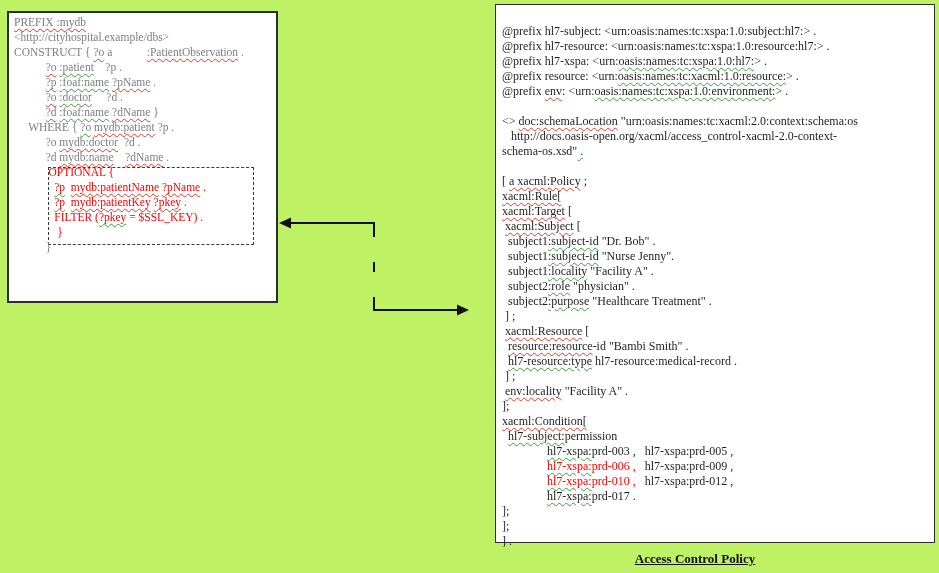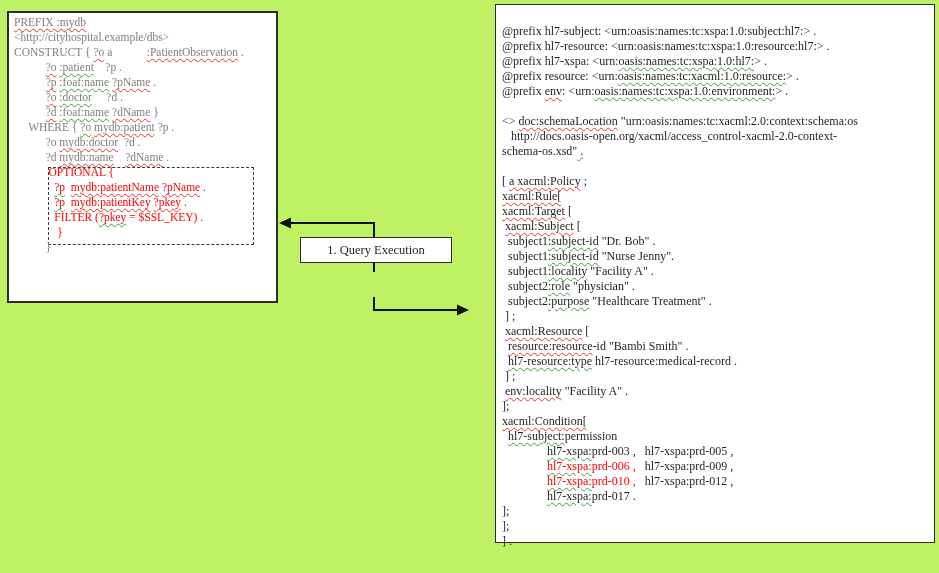--- a/index.html
+++ b/index.html
@@ -49,18 +49,18 @@
   <div class="code left-code"><div class="code-line"><span class="st-sr">PREFIX :mydb</span></div><div class="code-line"><span>&lt;http://cityhospital.example/dbs&gt;</span></div><div class="code-line"><span>CONSTRUCT { </span><span class="st-sr">?o</span><span> a            </span><span class="st-sr">:PatientObservation</span><span> .</span></div><div class="code-line"><span>           </span><span class="st-sr">?o</span><span> </span><span class="st-sg">:patient</span><span>    ?p .</span></div><div class="code-line"><span>           </span><span class="st-sr">?p</span><span> </span><span class="st-sg">:foaf:name</span><span> </span><span class="st-sr">?pName</span><span> .</span></div><div class="code-line"><span>           </span><span class="st-sr">?o</span><span> </span><span class="st-sg">:doctor</span><span>     ?d .</span></div><div class="code-line"><span>           </span><span class="st-sr">?d</span><span> </span><span class="st-sg">:foaf:name</span><span> </span><span class="st-sr">?dName</span><span> }</span></div><div class="code-line"><span>     WHERE { </span><span class="st-sg">?o</span><span> </span><span class="st-sr">mydb:patient</span><span> ?p .</span></div><div class="code-line"><span>           ?o </span><span class="st-sr">mydb:doctor</span><span>  ?d .</span></div><div class="code-line"><span>           ?d </span><span class="st-sr">mydb:name</span><span>    </span><span class="st-sr">?dName</span><span> .</span></div><div class="code-line"><span>            </span><span class="st-red">OPTIONAL {</span></div><div class="code-line"><span>              </span><span class="st-red st-sg">?p</span><span class="st-red">  </span><span class="st-red st-sr">mydb:patientName</span><span class="st-red"> </span><span class="st-red st-sr">?pName</span><span class="st-red"> .</span></div><div class="code-line"><span>              </span><span class="st-red st-sg">?p</span><span class="st-red">  </span><span class="st-red st-sr">mydb:patientKey</span><span class="st-red"> </span><span class="st-red st-sr">?pkey</span><span class="st-red"> .</span></div><div class="code-line"><span>              </span><span class="st-red">FILTER (</span><span class="st-red st-sg">?pkey</span><span class="st-red"> = $SSL_KEY) .</span></div><div class="code-line"><span>               </span><span class="st-red">}</span></div><div class="code-line"><span>           }</span></div></div>
 
   <svg class="arrows" width="939" height="573" viewBox="0 0 939 573">
     <path d="M290 223 H374 V237" fill="none" stroke="#111" stroke-width="2"></path>
     <polygon points="279,223 291,217.5 291,228.5" fill="#111"></polygon>
     <path d="M374 262 V272" fill="none" stroke="#111" stroke-width="2"></path>
     <path d="M374 297 V310 H457" fill="none" stroke="#111" stroke-width="2"></path>
     <polygon points="469,310 457,304.5 457,315.5" fill="#111"></polygon>
   </svg>
 
-  <div class="flow-box step1">1. Query Execution</div>
 
   <div class="panel right-panel"></div>
   <div class="code right-code"><div class="code-line"><span>@prefix hl7-subject: &lt;urn:oasis:names:tc:xspa:1.0:subject:hl7:&gt; .</span></div><div class="code-line"><span>@prefix hl7-resource: &lt;urn:oasis:names:tc:xspa:1.0:resource:hl7:&gt; .</span></div><div class="code-line"><span>@prefix hl7-xspa: &lt;urn:</span><span class="st-sg">oasis:names:tc:xspa:1.0:hl7:</span><span>&gt; .</span></div><div class="code-line"><span>@prefix resource: &lt;urn:</span><span class="st-sg">oasis:names:tc:xacml:1.0:resource:</span><span>&gt; .</span></div><div class="code-line"><span>@prefix </span><span class="st-sr">env</span><span>: &lt;urn:</span><span class="st-sg">oasis:names:tc:xspa:1.0:environment:</span><span>&gt; .</span></div><div class="code-line">&nbsp;</div><div class="code-line"><span>&lt;&gt; </span><span class="st-sr">doc:schemaLocation</span><span> "urn:oasis:names:tc:xacml:2.0:context:schema:os</span></div><div class="code-line"><span>   http://docs.oasis-open.org/xacml/access_control-xacml-2.0-context-</span></div><div class="code-line"><span>schema-os.xsd"</span><span class="st-sg"> .</span></div><div class="code-line">&nbsp;</div><div class="code-line"><span>[ </span><span class="st-sr">a xacml:Policy</span><span> ;</span></div><div class="code-line"><span class="st-sr">xacml:Rule[</span></div><div class="code-line"><span class="st-sr">xacml:Target</span><span> [</span></div><div class="code-line"><span> </span><span class="st-sr">xacml:Subject</span><span> [</span></div><div class="code-line"><span>  subject1</span><span class="st-sg">:subject-id</span><span> "Dr. Bob" .</span></div><div class="code-line"><span>  subject1</span><span class="st-sg">:subject-id</span><span> "Nurse Jenny".</span></div><div class="code-line"><span>  subject1</span><span class="st-sg">:locality</span><span> "Facility A" .</span></div><div class="code-line"><span>  subject2</span><span class="st-sg">:role</span><span> "physician" .</span></div><div class="code-line"><span>  subject2</span><span class="st-sg">:purpose</span><span> "Healthcare Treatment" .</span></div><div class="code-line"><span> ] ;</span></div><div class="code-line"><span> </span><span class="st-sr">xacml:Resource</span><span> [</span></div><div class="code-line"><span>  </span><span class="st-sr">resource:resource</span><span>-id "Bambi Smith" .</span></div><div class="code-line"><span>  </span><span class="st-sg">hl7-resource:type</span><span> hl7-resource:medical-record .</span></div><div class="code-line"><span> ] ;</span></div><div class="code-line"><span> </span><span class="st-sr">env:locality</span><span> "Facility A" .</span></div><div class="code-line"><span>];</span></div><div class="code-line"><span class="st-sr">xacml:Condition[</span></div><div class="code-line"><span>  </span><span class="st-sg">hl7-subject:</span><span>permission</span></div><div class="code-line"><span>               </span><span class="st-sg">hl7-xspa:</span><span>prd-003 ,   hl7-xspa:prd-005 ,</span></div><div class="code-line"><span>               </span><span class="st-red st-sg">hl7-xspa:</span><span class="st-red">prd-006 ,</span><span>   hl7-xspa:prd-009 ,</span></div><div class="code-line"><span>               </span><span class="st-red st-sg">hl7-xspa:</span><span class="st-red">prd-010 ,</span><span>   hl7-xspa:prd-012 ,</span></div><div class="code-line"><span>               </span><span class="st-sg">hl7-xspa:</span><span>prd-017 .</span></div><div class="code-line"><span>];</span></div><div class="code-line"><span>];</span></div><div class="code-line"><span>] .</span></div></div>
+  <div class="panel-label label-right">Access Control Policy</div>
 
 </div>
 
 </body></html>

